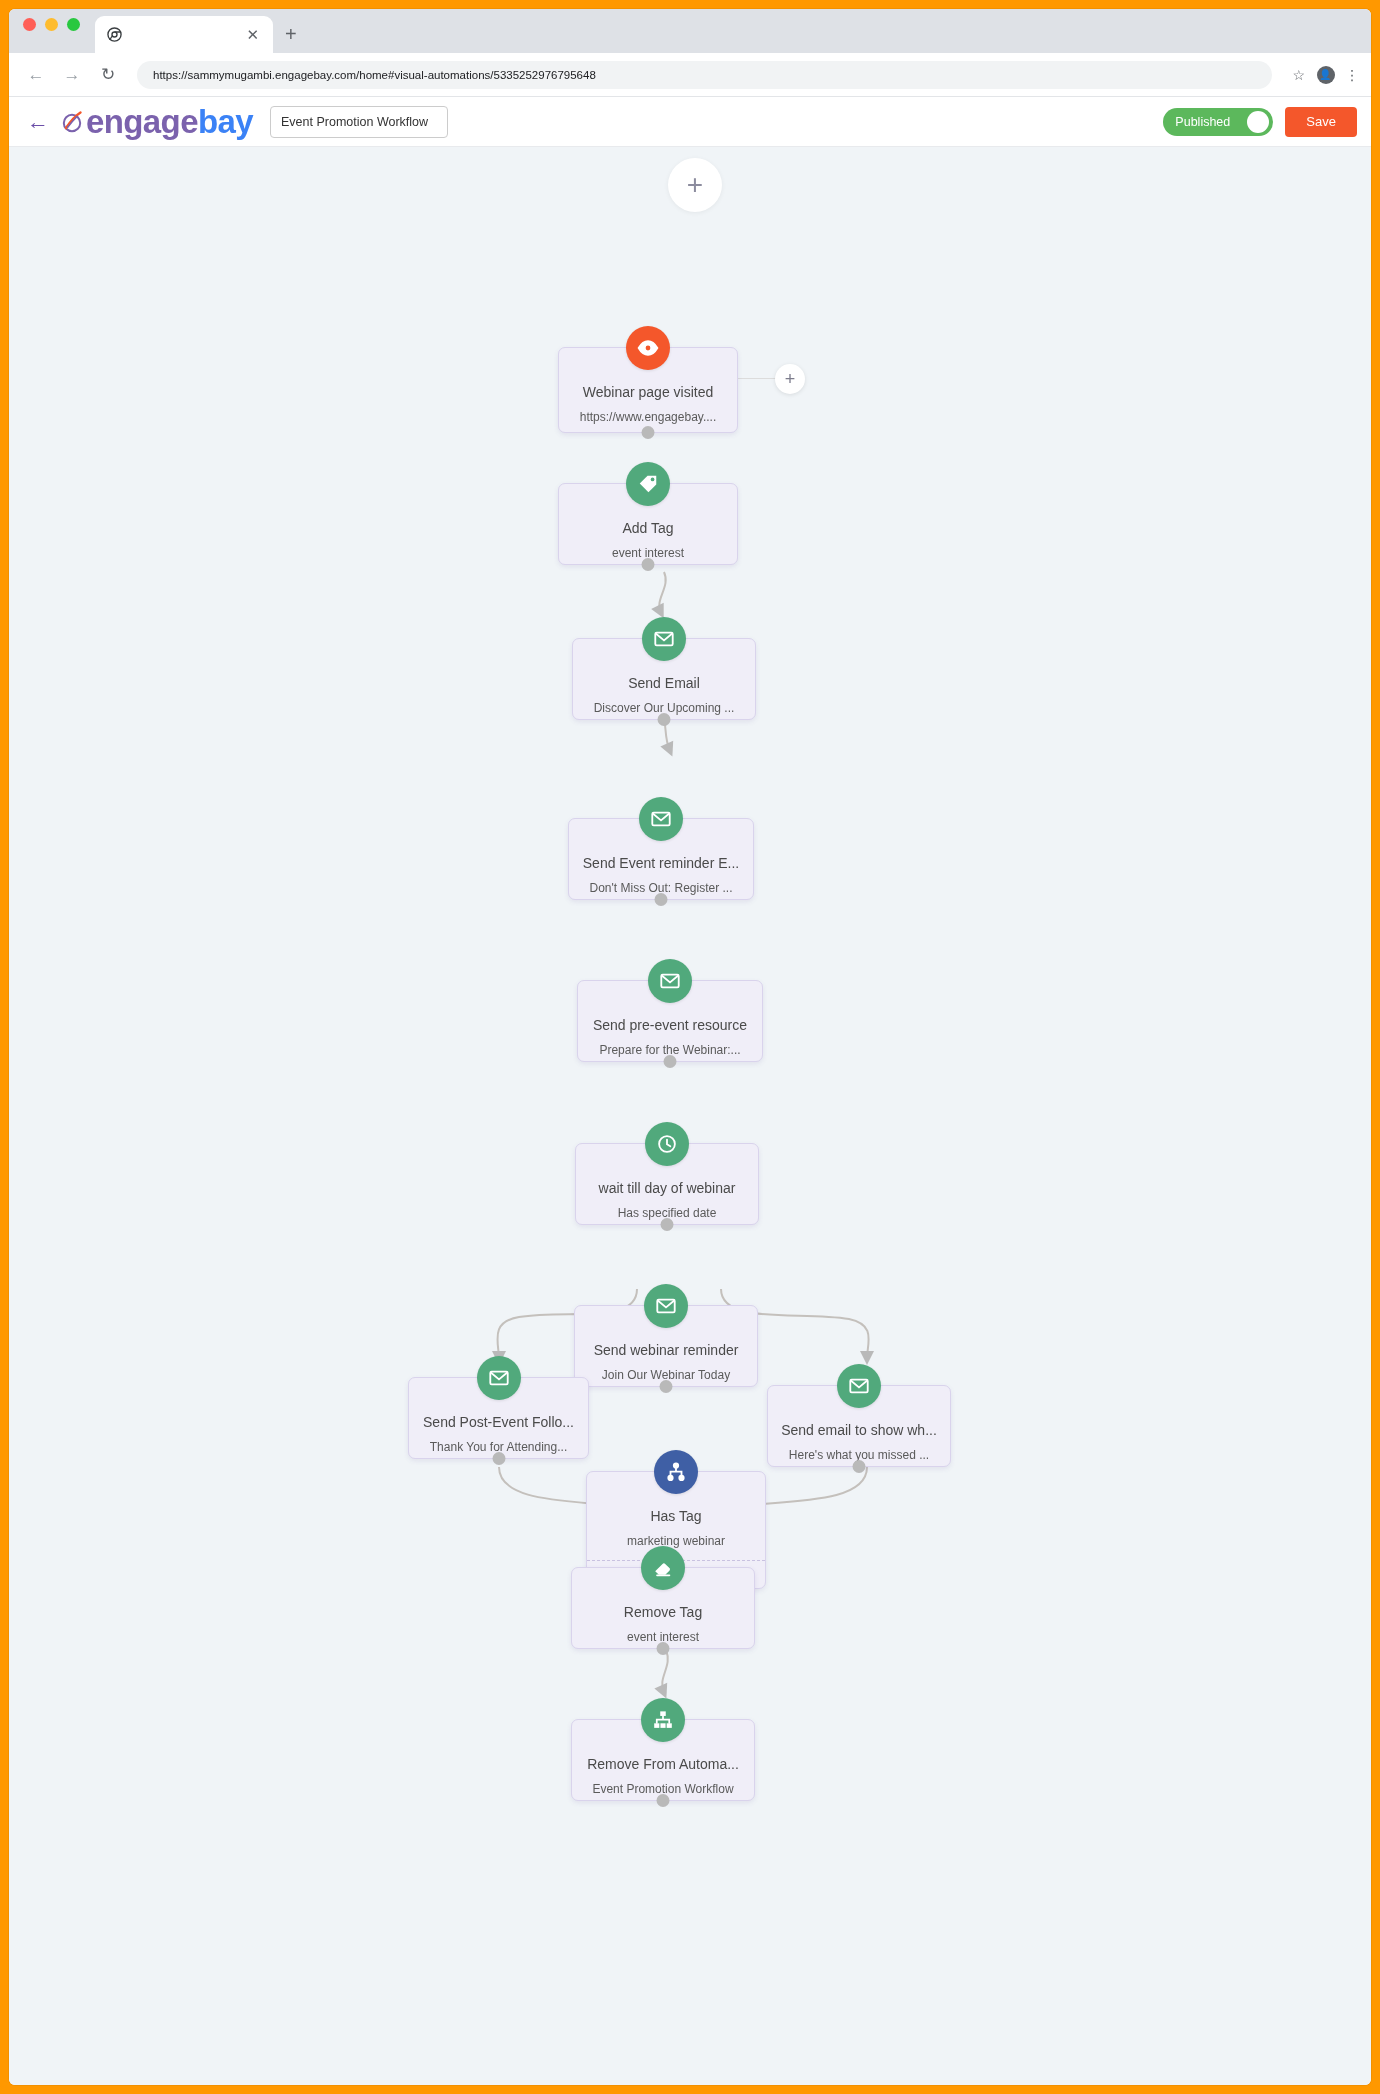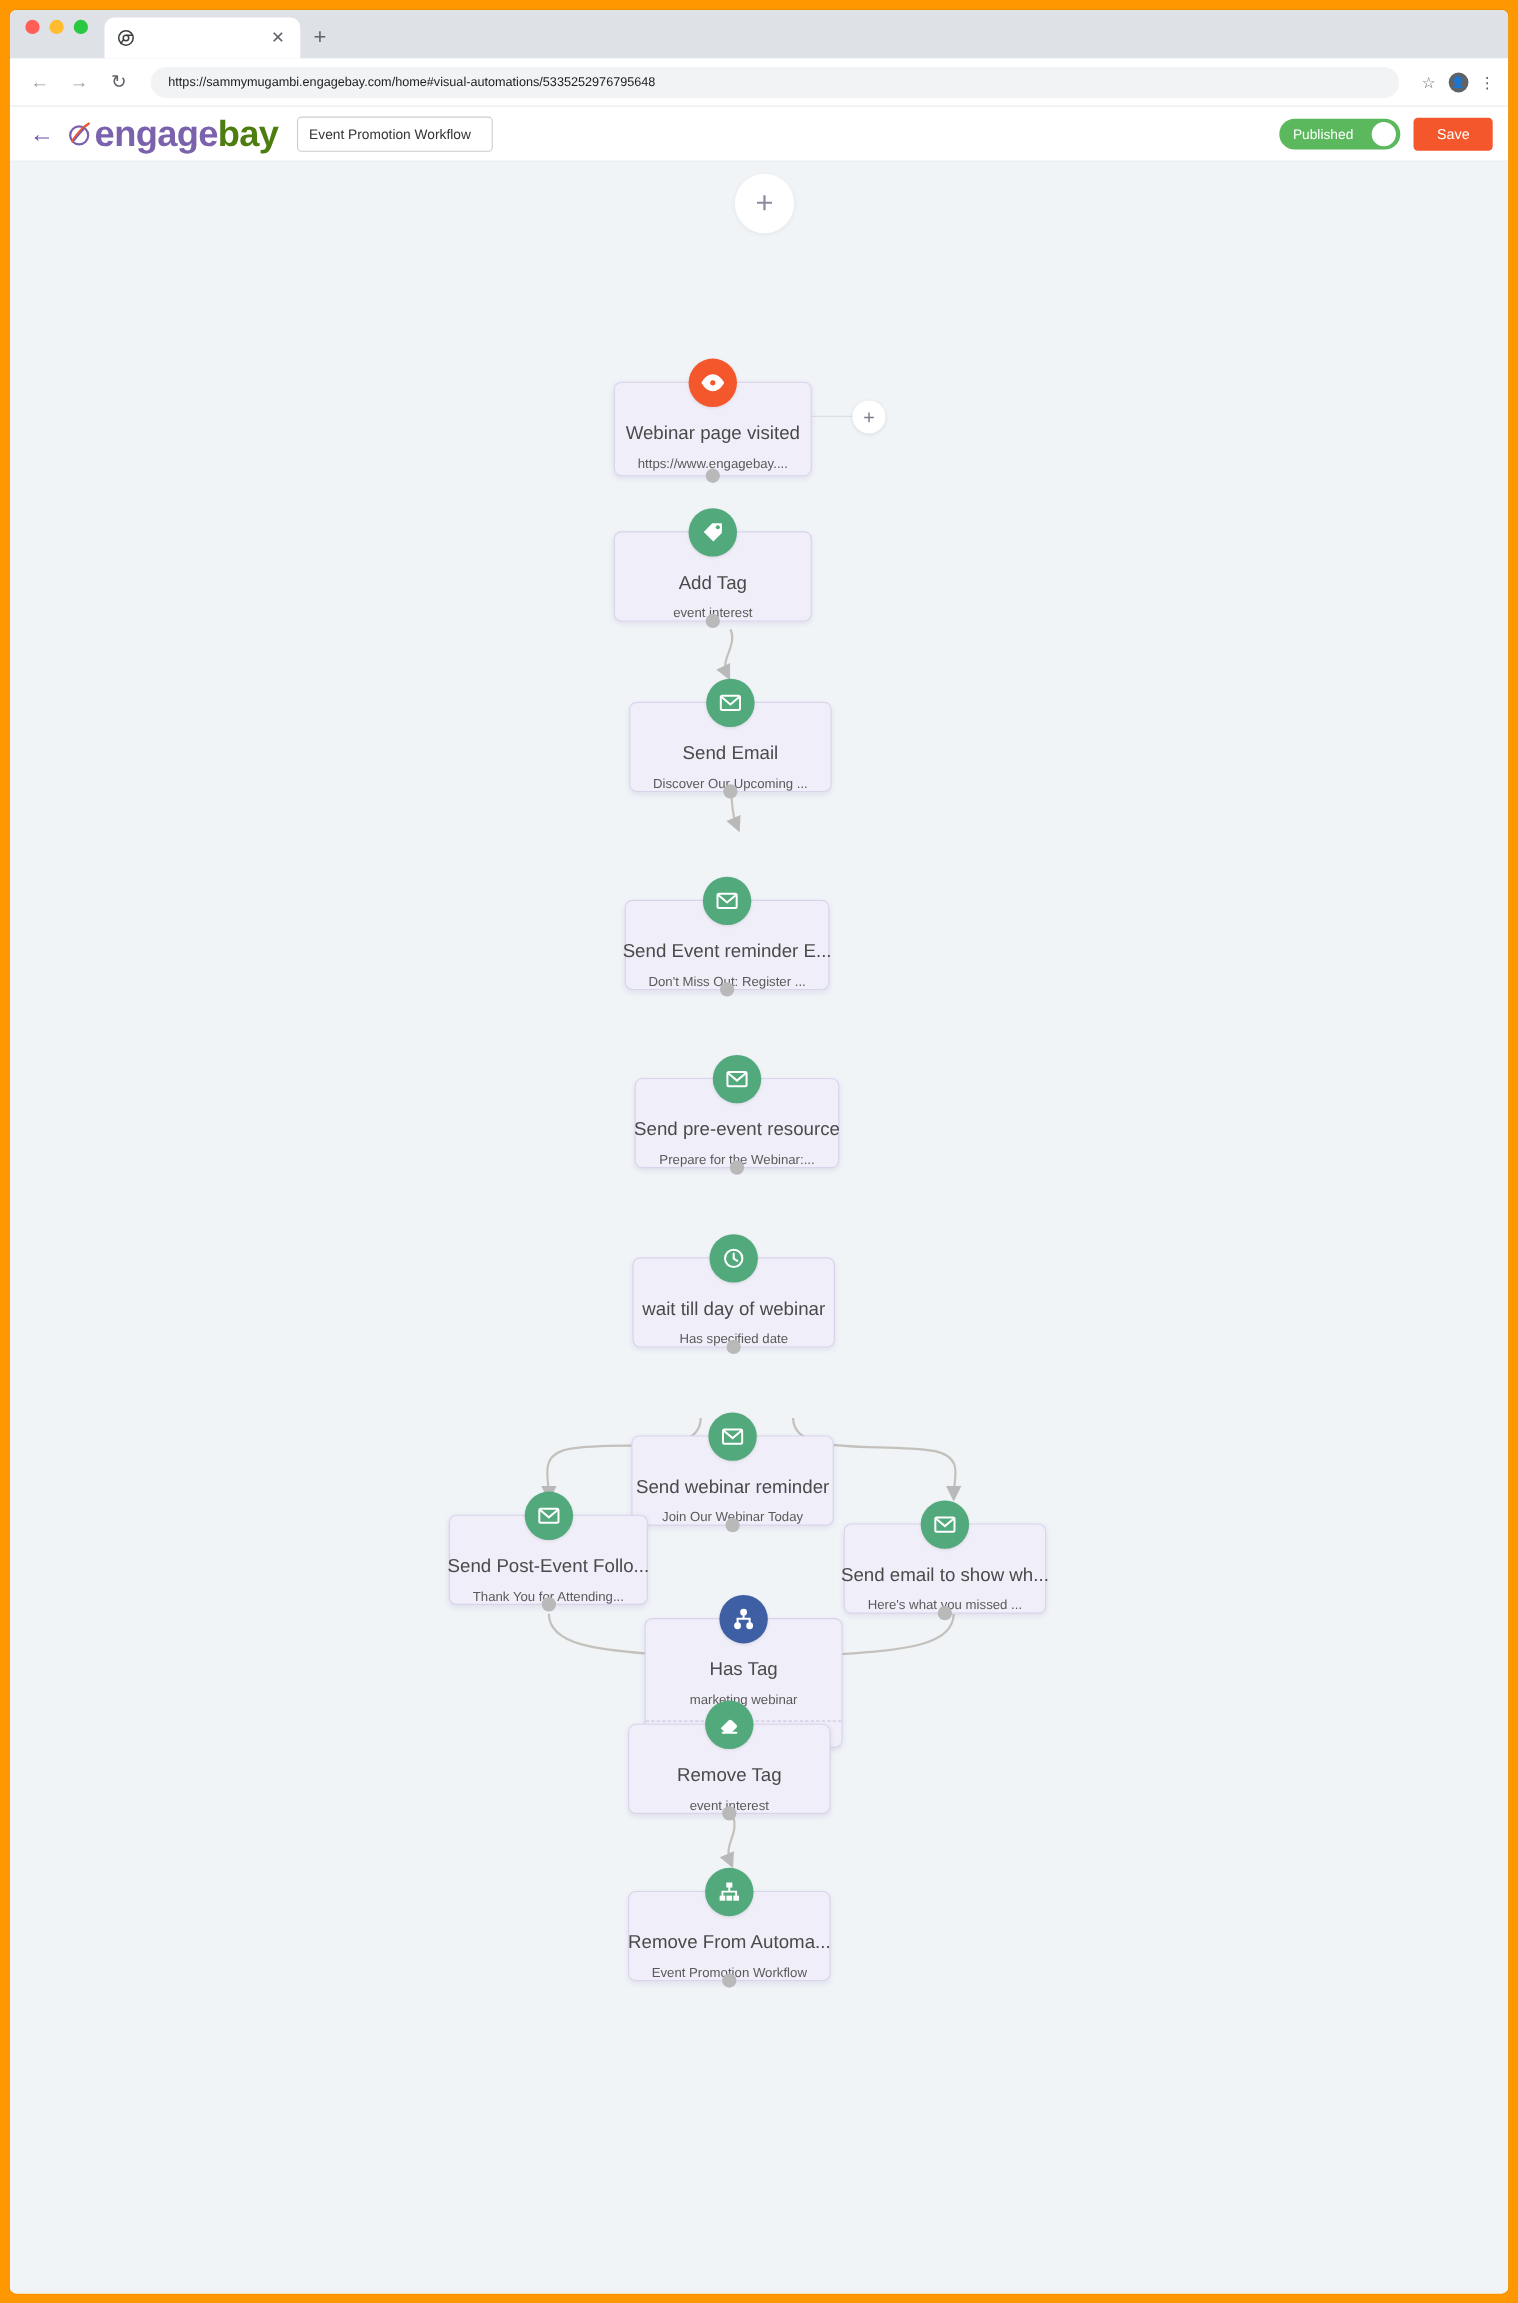--- a/index.html
+++ b/index.html
@@ -89,21 +89,21 @@
     display: flex; align-items: center;
     padding: 0 14px 0 18px;
     border-bottom: 1px solid #e8eaed;
     position: relative;
     z-index: 5;
   }
   #backarrow { color:#6b4ea8; font-size:22px; line-height:1; margin-right:12px; cursor:pointer;}
   .logo { display:flex; align-items:center; font-size:33px; font-weight:700; letter-spacing:-.6px; }
   .logo .swoosh { margin-right:1px; display:inline-flex; }
   .logo .p1 { color:#7b62ad; }
-  .logo .p2 { color:#4d7c0f; }
+  .logo .p2 { color:#3b82f6; }
   #wf-name {
     margin-left: 17px;
     width: 178px; height: 32px;
     border: 1px solid #ccc;
     border-radius: 4px;
     padding: 0 10px;
     font-size: 12.5px;
     color: #333;
     font-family: "Liberation Sans", sans-serif;
     background:#fff;
@@ -153,21 +153,21 @@
     background: #f0eef8;
     border: 1px solid #d9d3ec;
     border-radius: 7px;
     box-shadow: 0 2px 5px rgba(90,70,150,.10);
     display:flex; flex-direction:column;
     align-items:center;
     cursor: pointer;
     z-index: 2;
   }
   .node .title {
-    font-size: 17px; color:#4a4a4a;
+    font-size: 14px; color:#4a4a4a;
     margin-top: 36px;
     white-space: nowrap;
   }
   .node .sub {
     font-size: 12px; color:#5a5a5a;
     margin-top: 10px;
     white-space: nowrap;
   }
   .node-icon {
     position:absolute;

